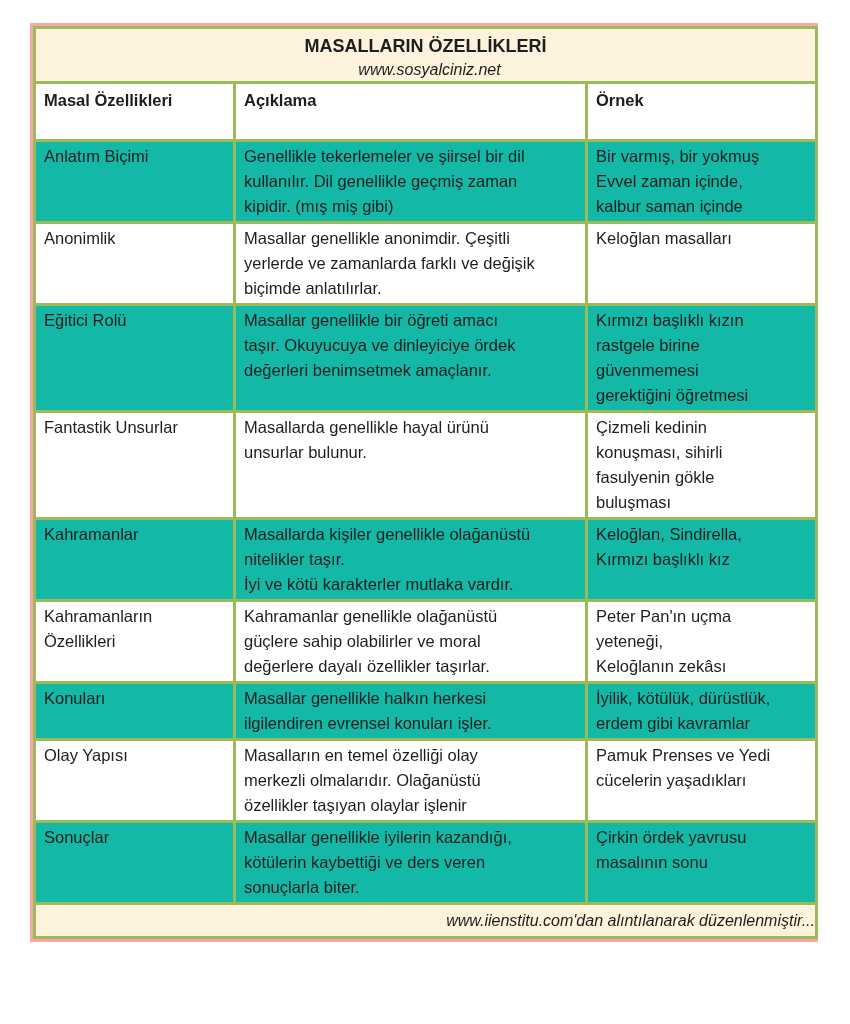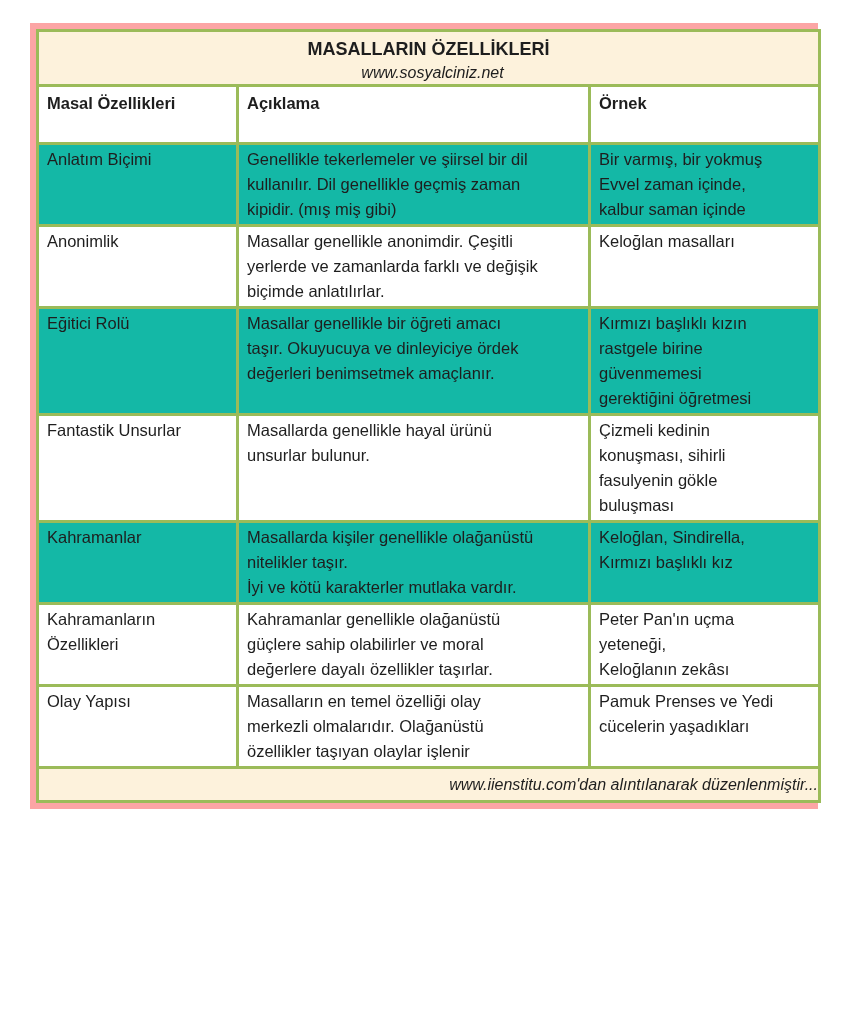--- a/index.html
+++ b/index.html
@@ -1,19 +1,19 @@
 <!DOCTYPE html>
 <html><head>
 <meta charset="utf-8">
 <style>
   html, body { margin: 0; padding: 0; background: #ffffff; }
   body { width: 850px; height: 1024px; position: relative; font-family: "Liberation Sans", "DejaVu Sans", sans-serif; color: #1e1e1e; }
   .sheet {
     position: absolute; left: 30px; top: 23px; width: 788px;
-    border: 6px solid #fca5a5; box-sizing: border-box; background: #fff;
+    border: 3px solid #fca5a5; box-sizing: border-box; background: #fff;
   }
   table { border-collapse: collapse; width: 100%; table-layout: fixed; }
   td, th { border: 3px solid #9bbb59; vertical-align: top; font-size: 16.5px; line-height: 25px; padding: 2px 8px 2px 8px; text-align: left; font-weight: normal; }
   col.c1 { width: 200px; }
   col.c2 { width: 352px; }
   col.c3 { width: 230px; }
   .title-row td { background: #fdf2dc; text-align: center; padding: 4px 0 0 0; border-bottom: 3px solid #9bbb59; }
   .title { font-weight: bold; font-size: 18px; line-height: 26px; display: block; }
   .subtitle { font-style: italic; font-size: 16px; line-height: 22px; display: block; padding-left: 8px; }
   .head-row th { background: #ffffff; font-weight: bold; font-size: 16.5px; height: 49px; padding-top: 4px; }
@@ -127,32 +127,59 @@
             <span class="line">Kahramanlar genellikle olağanüstü</span>
             <span class="line">güçlere sahip olabilirler ve moral</span>
             <span class="line">değerlere dayalı özellikler taşırlar.</span>
           </td>
           <td>
             <span class="line">Peter Pan'ın uçma</span>
             <span class="line">yeteneği,</span>
             <span class="line">Keloğlanın zekâsı</span>
           </td>
         </tr>
+        <tr class="shaded">
+          <td>
+            <span class="line">Konuları</span>
+          </td>
+          <td>
+            <span class="line">Masallar genellikle halkın herkesi</span>
+            <span class="line">ilgilendiren evrensel konuları işler.</span>
+          </td>
+          <td>
+            <span class="line">İyilik, kötülük, dürüstlük,</span>
+            <span class="line">erdem gibi kavramlar</span>
+          </td>
+        </tr>
         <tr class="plain">
           <td>
             <span class="line">Olay Yapısı</span>
           </td>
           <td>
             <span class="line">Masalların en temel özelliği olay</span>
             <span class="line">merkezli olmalarıdır. Olağanüstü</span>
             <span class="line">özellikler taşıyan olaylar işlenir</span>
           </td>
           <td>
             <span class="line">Pamuk Prenses ve Yedi</span>
             <span class="line">cücelerin yaşadıkları</span>
           </td>
         </tr>
+        <tr class="shaded">
+          <td>
+            <span class="line">Sonuçlar</span>
+          </td>
+          <td>
+            <span class="line">Masallar genellikle iyilerin kazandığı,</span>
+            <span class="line">kötülerin kaybettiği ve ders veren</span>
+            <span class="line">sonuçlarla biter.</span>
+          </td>
+          <td>
+            <span class="line">Çirkin ördek yavrusu</span>
+            <span class="line">masalının sonu</span>
+          </td>
+        </tr>
         <tr class="footer-row">
           <td colspan="3">www.iienstitu.com'dan alıntılanarak düzenlenmiştir...</td>
         </tr>
       </tbody>
   </table>
 </div>
 
 </body></html>

